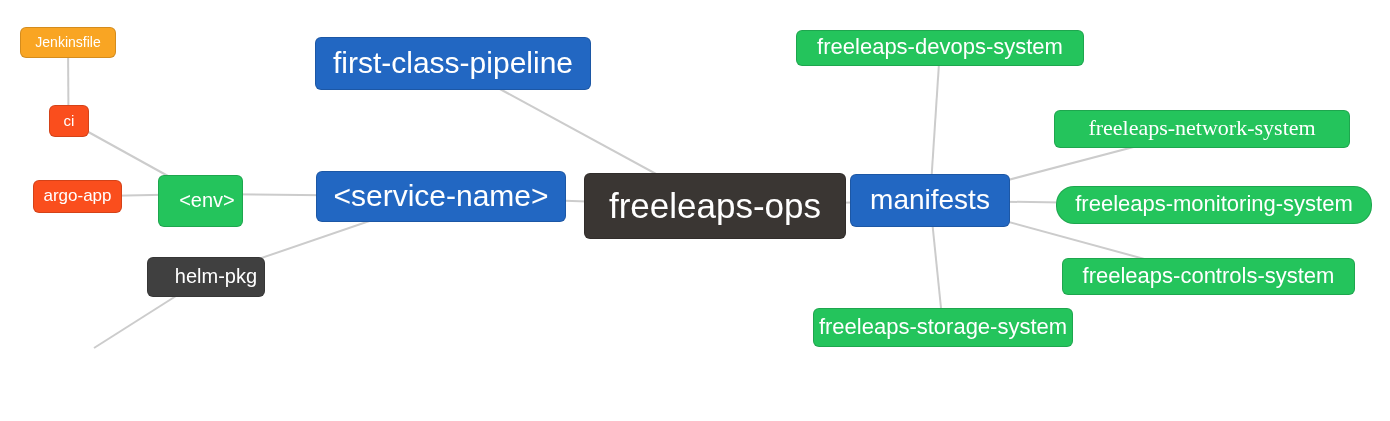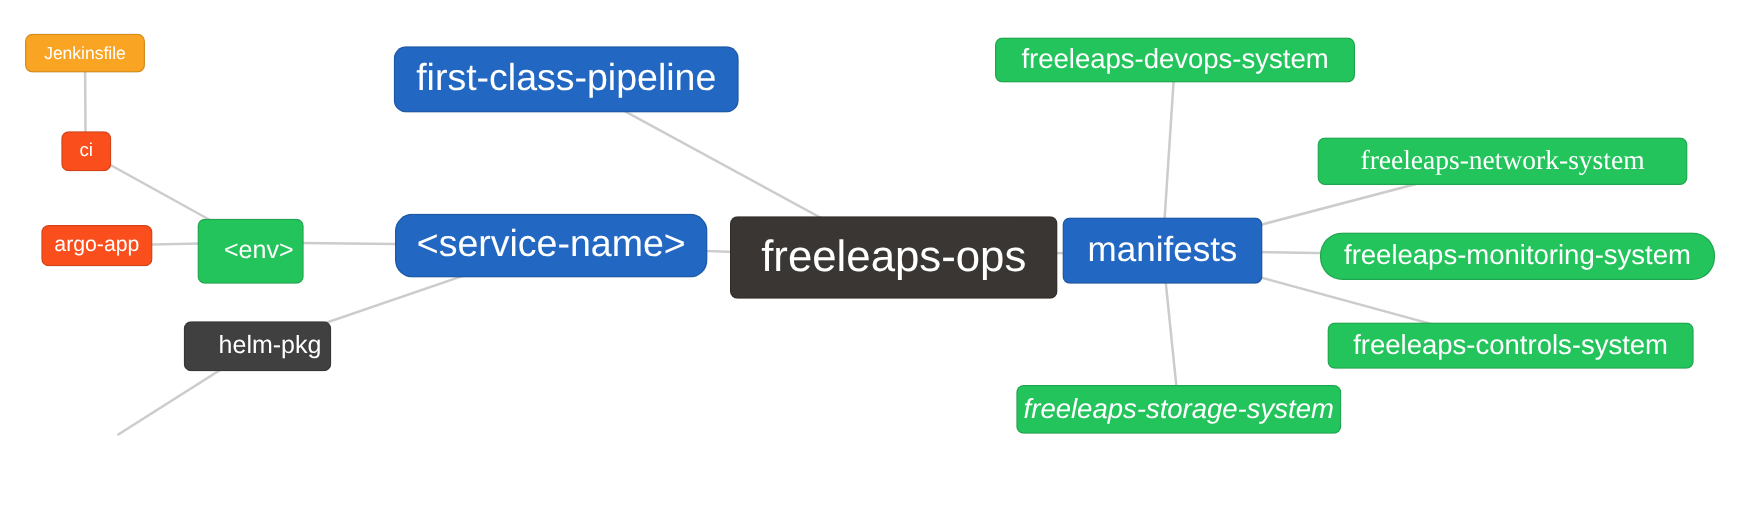--- a/index.html
+++ b/index.html
@@ -56,23 +56,23 @@
       <line x1="930" y1="200.5" x2="1202" y2="129" stroke="#cccccc" stroke-width="2"></line>
       <line x1="930" y1="200.5" x2="1214" y2="205" stroke="#cccccc" stroke-width="2"></line>
       <line x1="930" y1="200.5" x2="1208.5" y2="276.5" stroke="#cccccc" stroke-width="2"></line>
       <line x1="930" y1="200.5" x2="943" y2="327.5" stroke="#cccccc" stroke-width="2"></line>
     </svg>
 
 <div class="node" style="left: 20px; top: 27px; width: 96px; height: 31px; font-size: 14px; background: rgb(249, 165, 35); color: rgb(255, 255, 255);">Jenkinsfile</div>
     <div class="node" style="left: 49px; top: 105px; width: 40px; height: 32px; font-size: 15px; background: rgb(250, 78, 29); color: rgb(255, 255, 255);">ci</div>
     <div class="node" style="left: 33px; top: 180px; width: 89px; height: 33px; font-size: 17px; background: rgb(250, 78, 29); color: rgb(255, 255, 255);">argo-app</div>
     <div class="node" style="left: 158px; top: 175px; width: 85px; height: 52px; font-size: 20px; background: rgb(36, 196, 92); color: rgb(255, 255, 255); padding-left: 13px;">&lt;env&gt;</div>
-    <div class="node" style="left: 315px; top: 37px; width: 276px; height: 53px; font-size: 30px; background: rgb(34, 103, 194); color: rgb(255, 255, 255); border-radius: 10px;">first-class-pipeline</div>
-    <div class="node" style="left: 316px; top: 171px; width: 250px; height: 51px; font-size: 30px; background: rgb(34, 103, 194); color: rgb(255, 255, 255); border-radius: 14px;">&lt;service-name&gt;</div>
+    <div class="node" style="left: 315px; top: 37px; width: 276px; height: 53px; font-size: 30px; background: rgb(34, 103, 194); color: rgb(255, 255, 255);">first-class-pipeline</div>
+    <div class="node" style="left: 316px; top: 171px; width: 250px; height: 51px; font-size: 30px; background: rgb(34, 103, 194); color: rgb(255, 255, 255);">&lt;service-name&gt;</div>
     <div class="node" style="left: 584px; top: 173px; width: 262px; height: 66px; font-size: 35px; background: rgb(58, 54, 51); color: rgb(255, 255, 255);">freeleaps-ops</div>
     <div class="node" style="left: 850px; top: 174px; width: 160px; height: 53px; font-size: 28px; background: rgb(34, 103, 194); color: rgb(255, 255, 255);">manifests</div>
     <div class="node" style="left: 147px; top: 257px; width: 118px; height: 40px; font-size: 20px; background: #404040; color: rgb(255, 255, 255); padding-left: 20px;">helm-pkg</div>
     <div class="node" style="left: 796px; top: 30px; width: 288px; height: 36px; font-size: 22px; background: rgb(36, 196, 92); color: rgb(255, 255, 255);">freeleaps-devops-system</div>
     <div class="node" style="left: 1054px; top: 110px; width: 296px; height: 38px; font-size: 22px; background: rgb(36, 196, 92); color: rgb(255, 255, 255); font-family: Liberation Serif, serif;">freeleaps-network-system</div>
     <div class="node" style="left: 1056px; top: 186px; width: 316px; height: 38px; font-size: 22px; background: rgb(36, 196, 92); color: rgb(255, 255, 255); border-radius: 18px;">freeleaps-monitoring-system</div>
     <div class="node" style="left: 1062px; top: 258px; width: 293px; height: 37px; font-size: 22px; background: rgb(36, 196, 92); color: rgb(255, 255, 255);">freeleaps-controls-system</div>
-    <div class="node" style="left: 813px; top: 308px; width: 260px; height: 39px; font-size: 22px; background: rgb(36, 196, 92); color: rgb(255, 255, 255); font-style: italic;">freeleaps-storage-system</div>
+    <div class="node" style="left: 813px; top: 308px; width: 260px; height: 39px; font-size: 22px; background: rgb(36, 196, 92); color: rgb(255, 255, 255);">freeleaps-storage-system</div>
   </div>
 
 </body></html>

